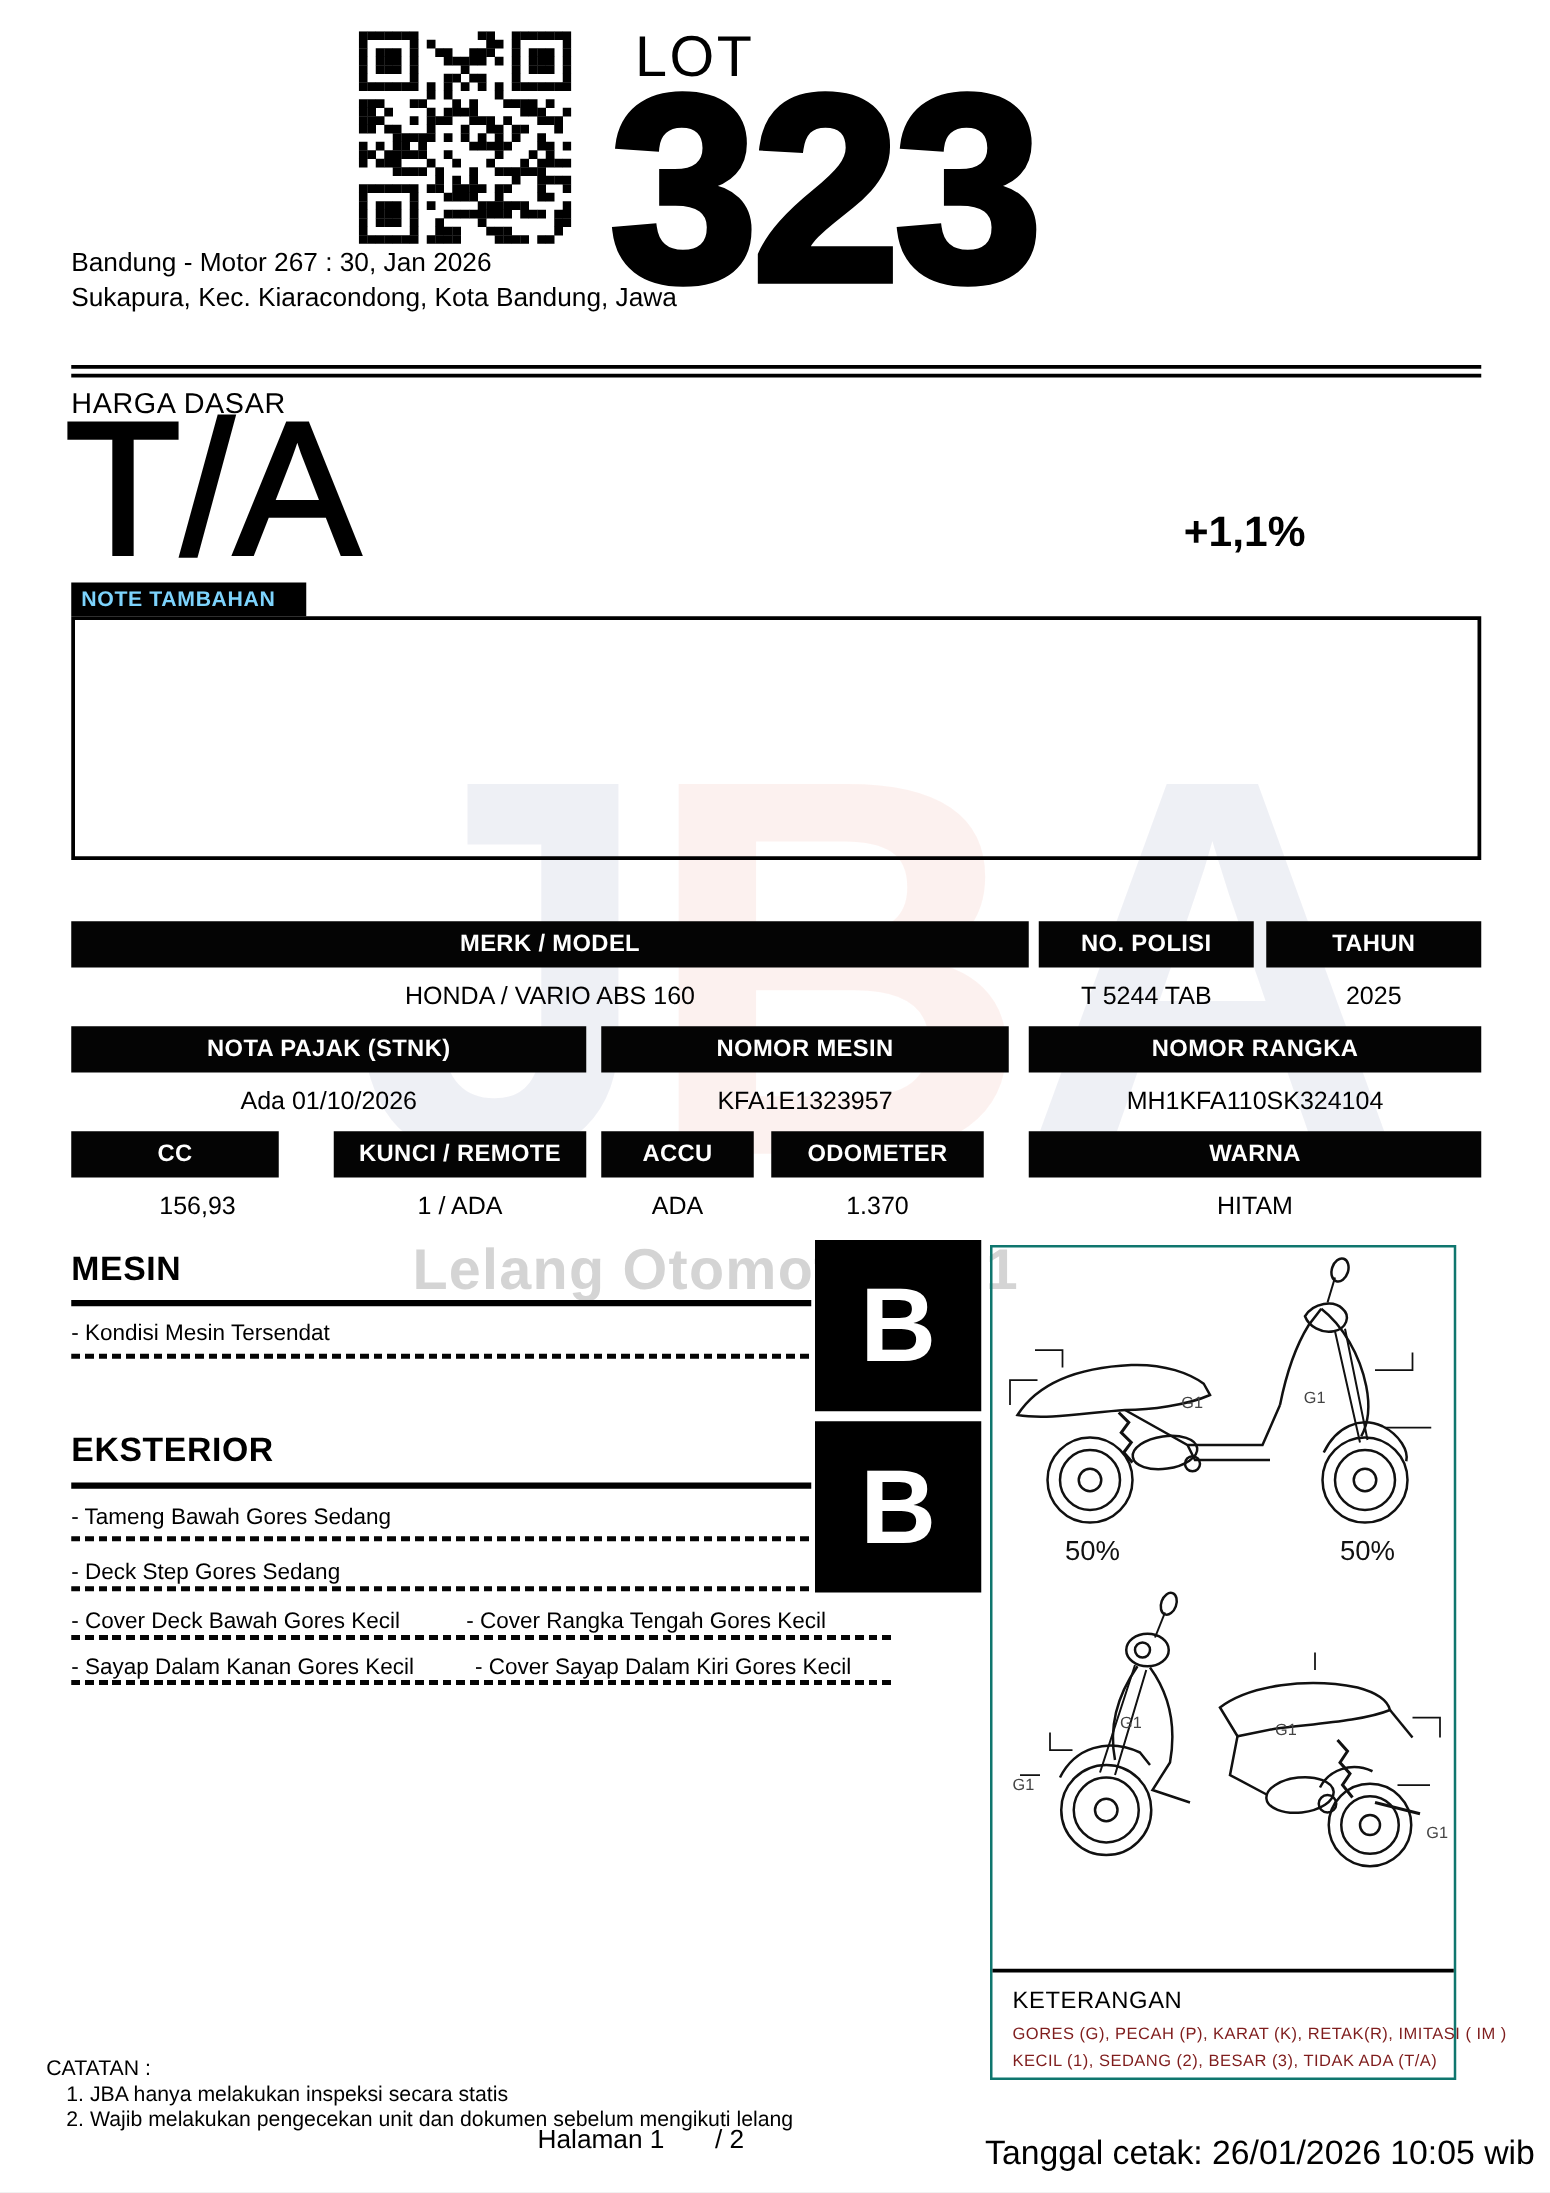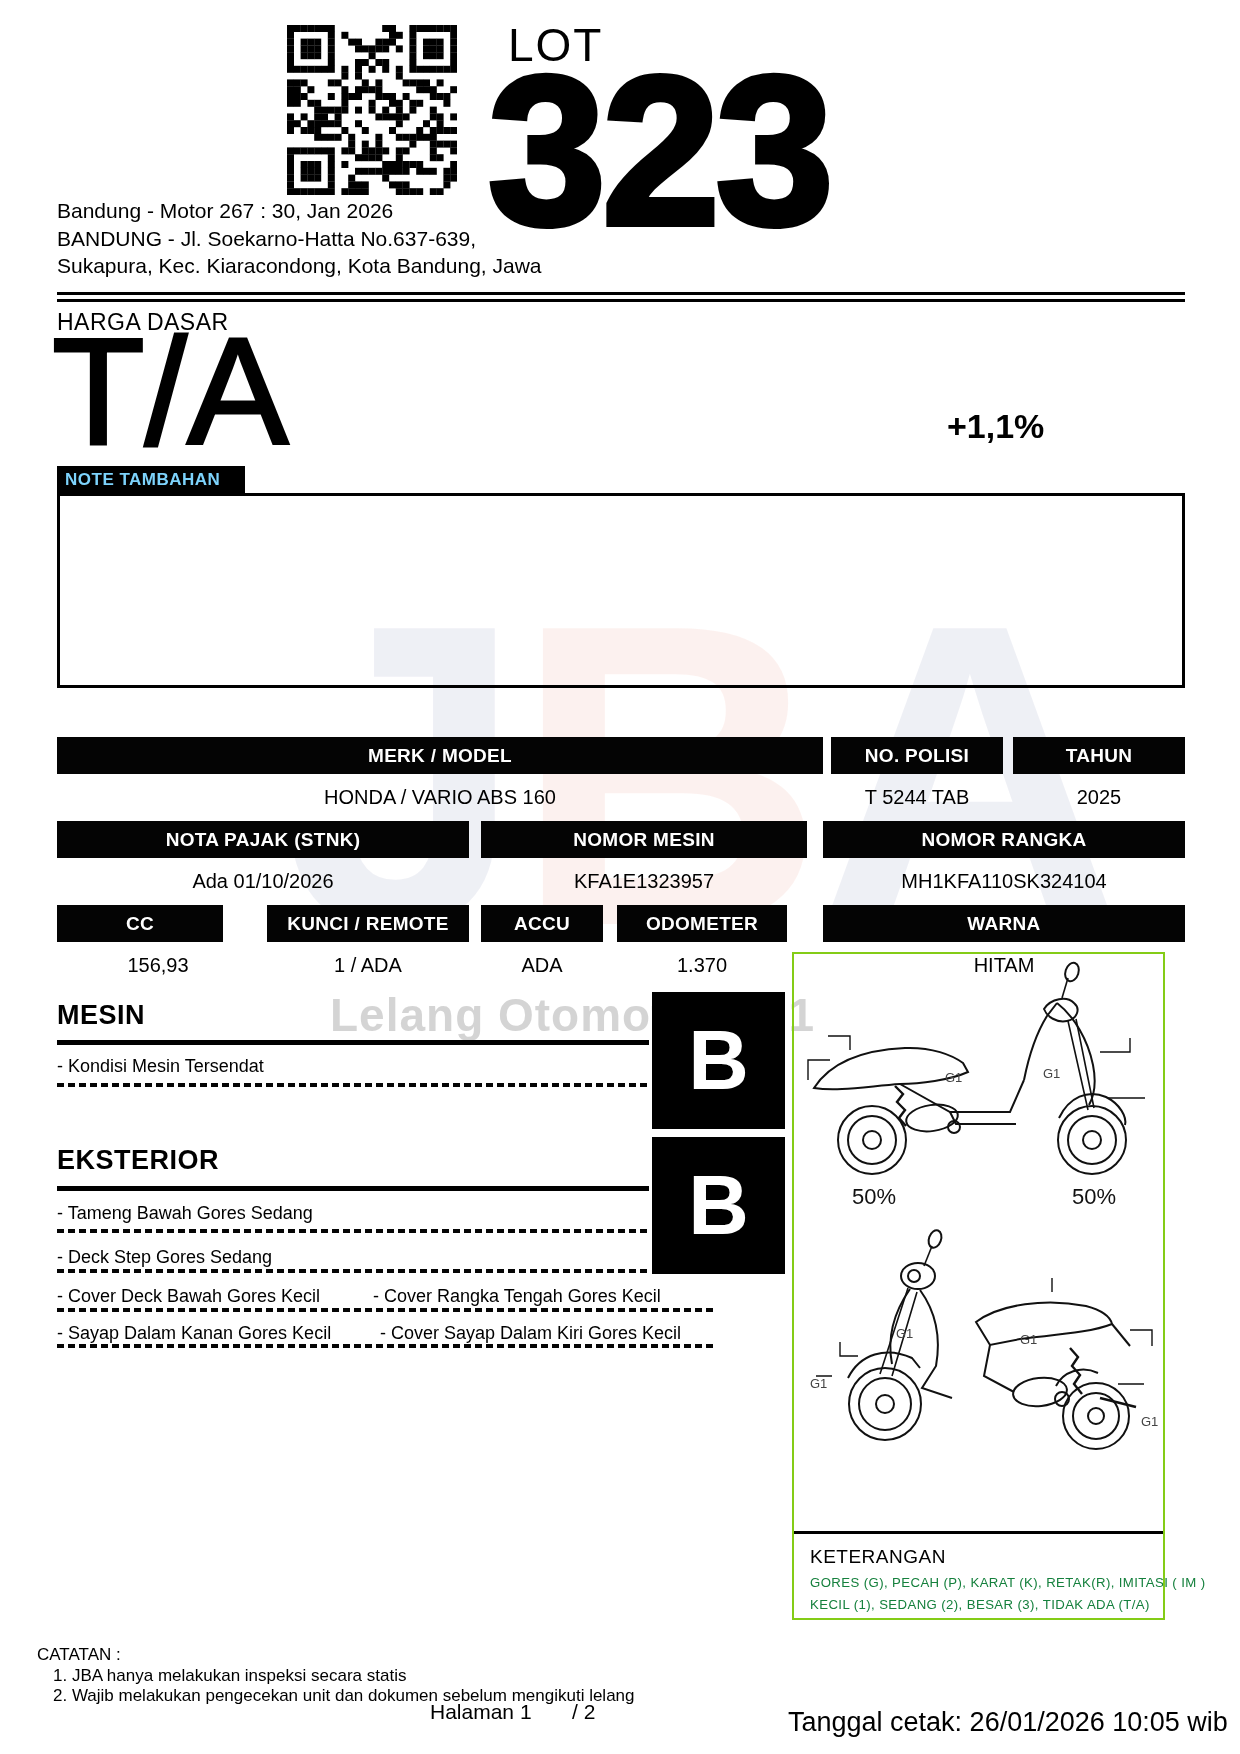--- a/index.html
+++ b/index.html
@@ -29,26 +29,26 @@
   .tbl{left:57px;top:737px;width:1128px}
   .hcell{position:absolute;background:#040404;color:#fff;font-weight:bold;font-size:19px;text-align:center;height:37px;line-height:37px;letter-spacing:.3px}
   .vcell{position:absolute;font-size:20px;text-align:center;height:46px;line-height:46px}
   
   .sec-title{font-size:27px;font-weight:bold;letter-spacing:.5px}
   .bar{height:5px;background:#000}
   .item{font-size:18px;white-space:nowrap}
   .dots{height:4px;background:repeating-linear-gradient(90deg,#050505 0 7px,transparent 7px 11px)}
   .grade{left:652px;width:133px;height:137px;background:#000;color:#fff;font-size:84px;font-weight:bold;text-align:center;line-height:137px}
   
-  .diag{left:792px;top:952px;width:373px;height:668px;border:2px solid #84cc16;background:transparent}
+  .diag{left:792px;top:996px;width:373px;height:668px;border:2px solid #0f766e;background:transparent}
   .diag svg{position:absolute;left:6px}
   .diag-div{position:absolute;left:0;right:0;top:577px;height:3px;background:#000}
   .ket{position:absolute;left:16px;top:592px;right:10px}
   .ket-title{font-size:19px;font-weight:normal;letter-spacing:.5px}
-  .ket-line{font-size:13.2px;color:#15803d;letter-spacing:.4px;margin-top:7px;white-space:nowrap}
+  .ket-line{font-size:13.2px;color:#7f1d1d;letter-spacing:.4px;margin-top:7px;white-space:nowrap}
   
   .catatan-label{left:37px;top:1645px;font-size:17px}
   .catatan-item{left:53px;top:1666px;font-size:17px}
   .catatan-item2{top:1686px}
   .halaman{left:430px;top:1700px;font-size:21px}
   .page-total{left:572px;top:1700px;font-size:21px}
   .print-date{left:788px;top:1707px;font-size:27px}
   svg text{font-family:"Liberation Sans","DejaVu Sans",sans-serif}
 </style>
 </head>
@@ -365,21 +365,20 @@
         <rect x="142.80" y="163.20" width="7" height="7" fill="#000"></rect>
         <rect x="149.60" y="163.20" width="7" height="7" fill="#000"></rect>
       </svg>
   </div>
 
   <div class="abs z lot-label">LOT</div>
   <div class="abs z lot-number">323</div>
 
   <div class="abs z addr">
     <div>Bandung - Motor 267 : 30, Jan 2026</div>
-    <div>BANDUNG - Jl. Soekarno-Hatta No.637-639,</div>
     <div>Sukapura, Kec. Kiaracondong, Kota Bandung, Jawa</div>
   </div>
 
   <div class="abs z double-rule"></div>
 
   <div class="abs z harga-label">HARGA DASAR</div>
   <div class="abs z harga-value">T/A</div>
   <div class="abs z pct">+1,1%</div>
 
   <div class="abs z note-tab">NOTE TAMBAHAN</div>

